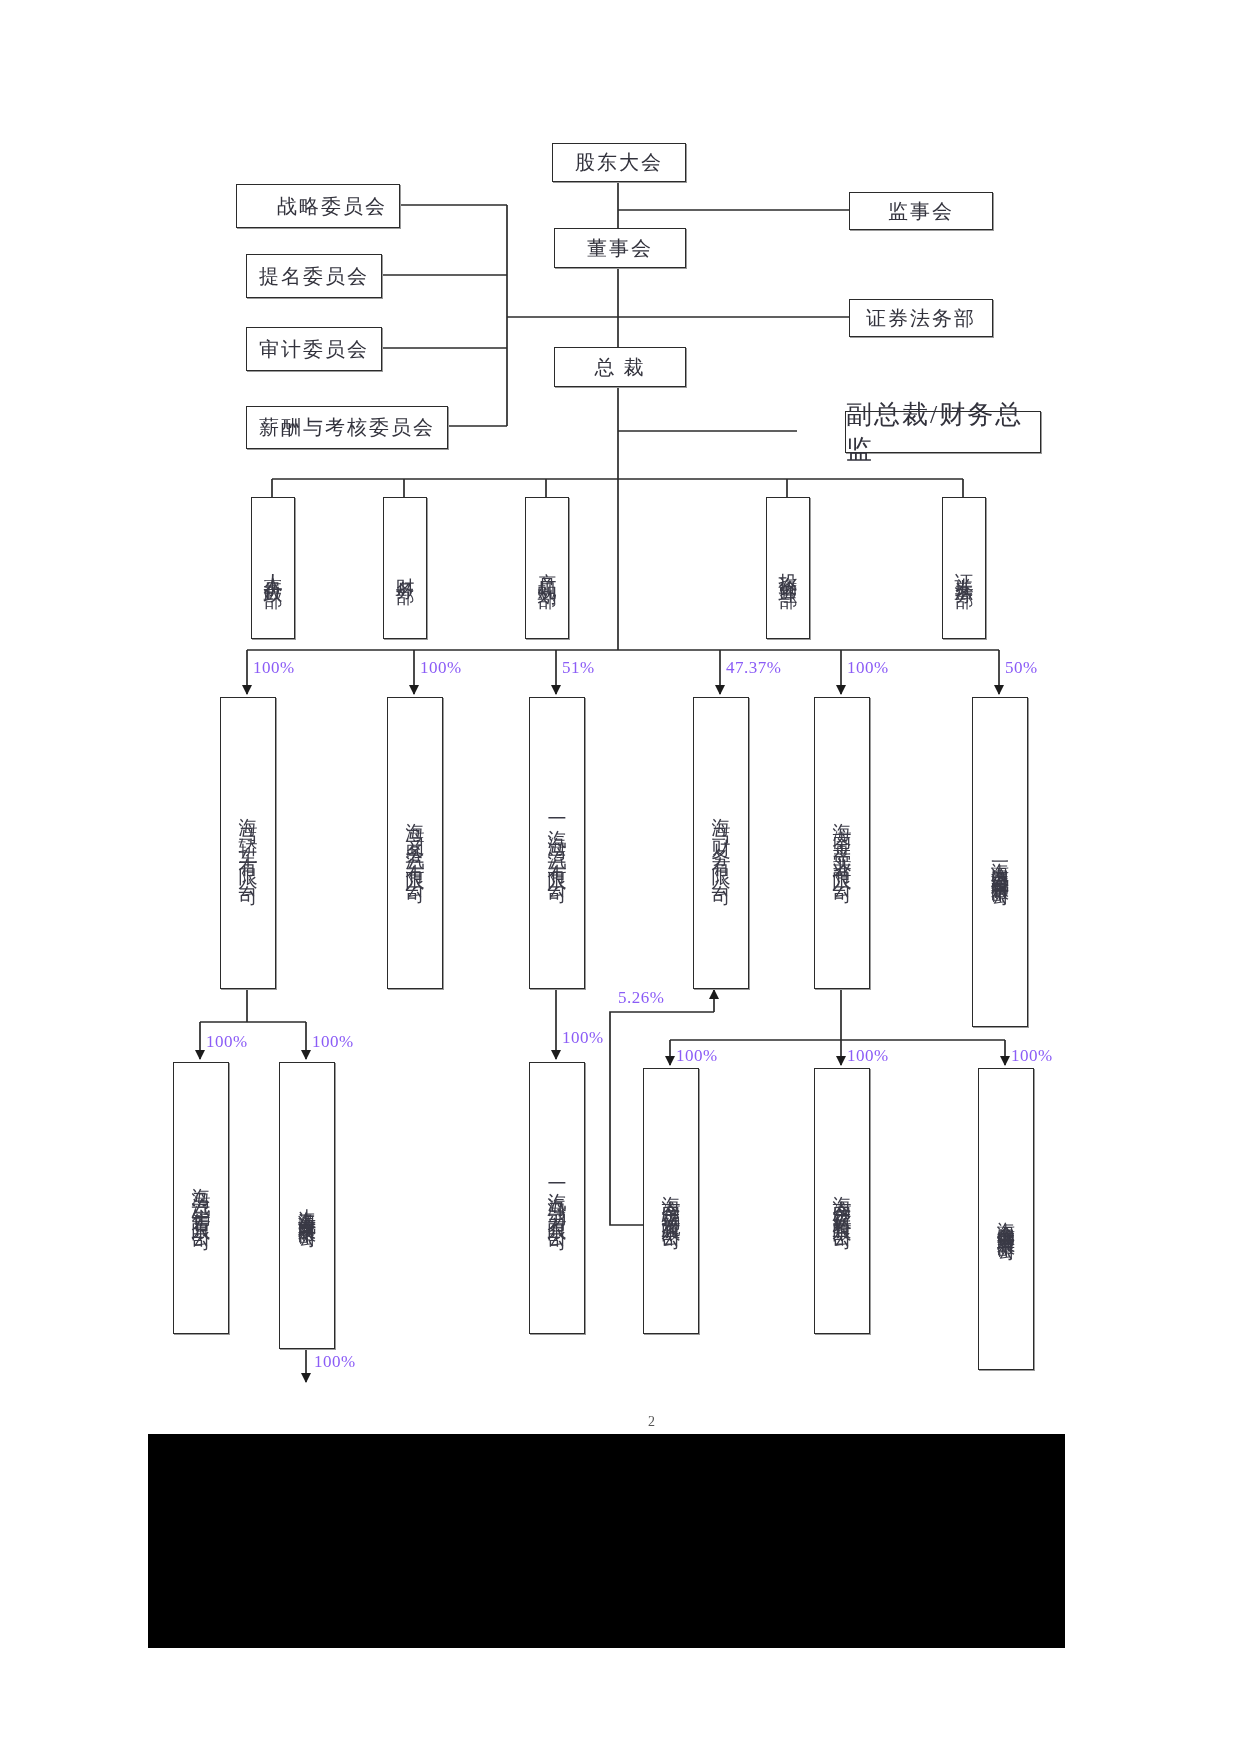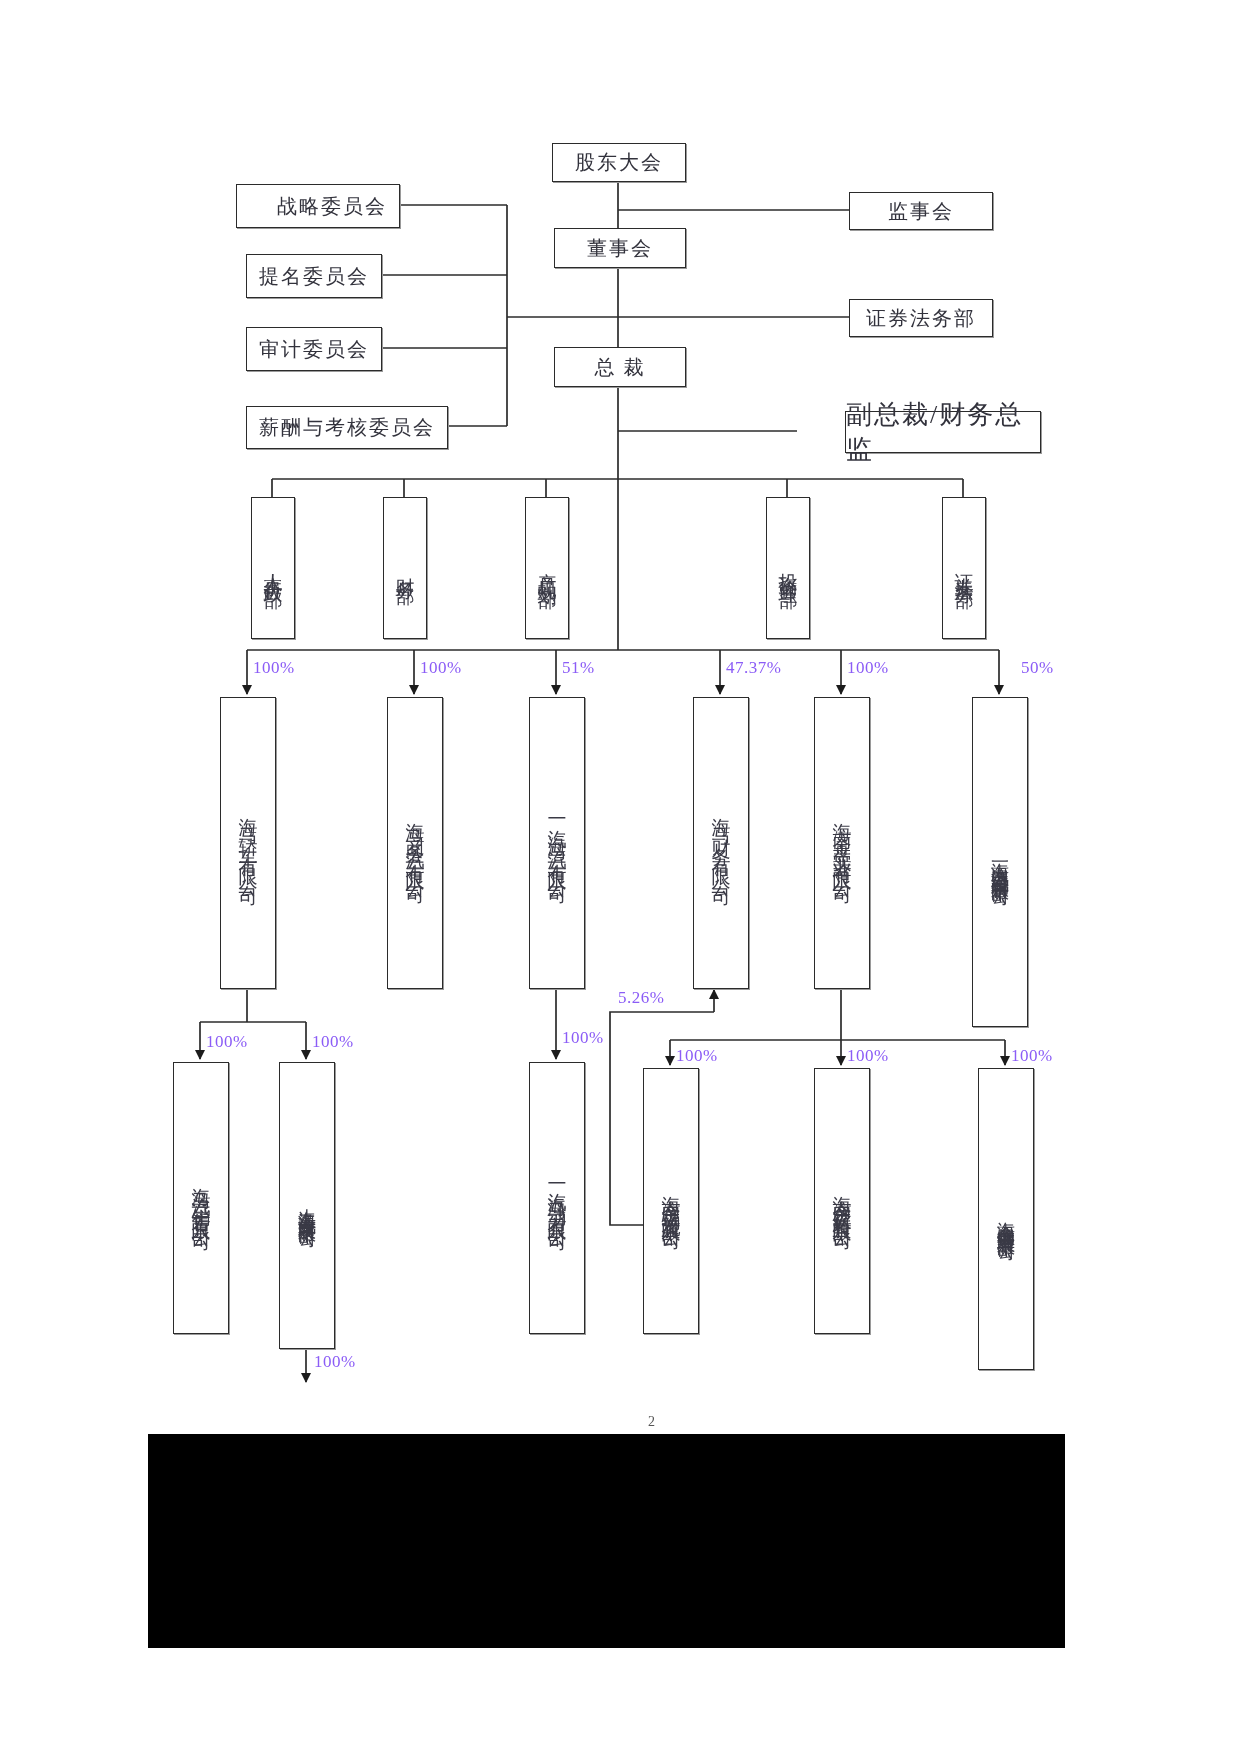--- a/index.html
+++ b/index.html
@@ -107,21 +107,21 @@
   <div class="vbox ls7" style="left:529px;top:697px;width:54px;height:290px;">一汽海马汽车有限公司</div>
   <div class="vbox ls10" style="left:693px;top:697px;width:54px;height:290px;">海马财务有限公司</div>
   <div class="vbox ls7" style="left:814px;top:697px;width:54px;height:290px;">海南金盘实业有限公司</div>
   <div class="vbox ls2" style="left:972px;top:697px;width:54px;height:328px;">海南一汽海马汽车销售有限公司</div>
 
   <div class="pct" style="left:253px;top:658px;">100%</div>
   <div class="pct" style="left:420px;top:658px;">100%</div>
   <div class="pct" style="left:562px;top:658px;text-align:center;">51%</div>
   <div class="pct" style="left:726px;top:658px;">47.37%</div>
   <div class="pct" style="left:847px;top:658px;">100%</div>
-  <div class="pct" style="left:1005px;top:658px;margin-left:16px;">50%</div>
+  <div class="pct" style="left:1005px;top:658px;">50%</div>
 
   <div class="vbox ls5" style="left:173px;top:1062px;width:54px;height:270px;">海马汽车销售有限公司</div>
   <div class="vbox ls2" style="left:279px;top:1062px;width:54px;height:285px;">上海海马汽车研发有限公司</div>
   <div class="vbox ls5" style="left:529px;top:1062px;width:54px;height:270px;">一汽海马动力有限公司</div>
   <div class="vbox ls4" style="left:643px;top:1068px;width:54px;height:264px;">海南金盘物流有限公司</div>
   <div class="vbox ls4" style="left:814px;top:1068px;width:54px;height:264px;">海南金盘饮料有限公司</div>
   <div class="vbox ls2" style="left:978px;top:1068px;width:54px;height:300px;">海南金盘物业管理有限公司</div>
 
   <div class="pct" style="left:206px;top:1032px;">100%</div>
   <div class="pct" style="left:312px;top:1032px;">100%</div>

